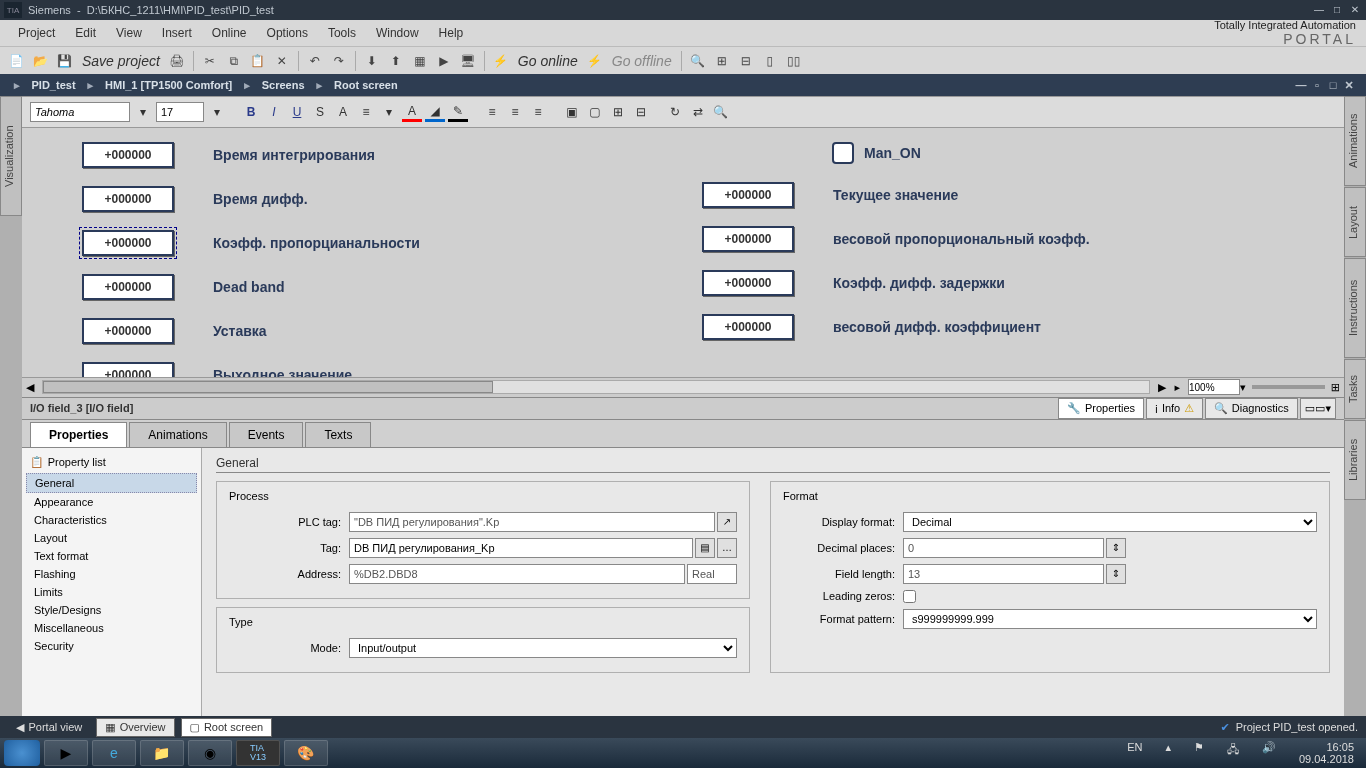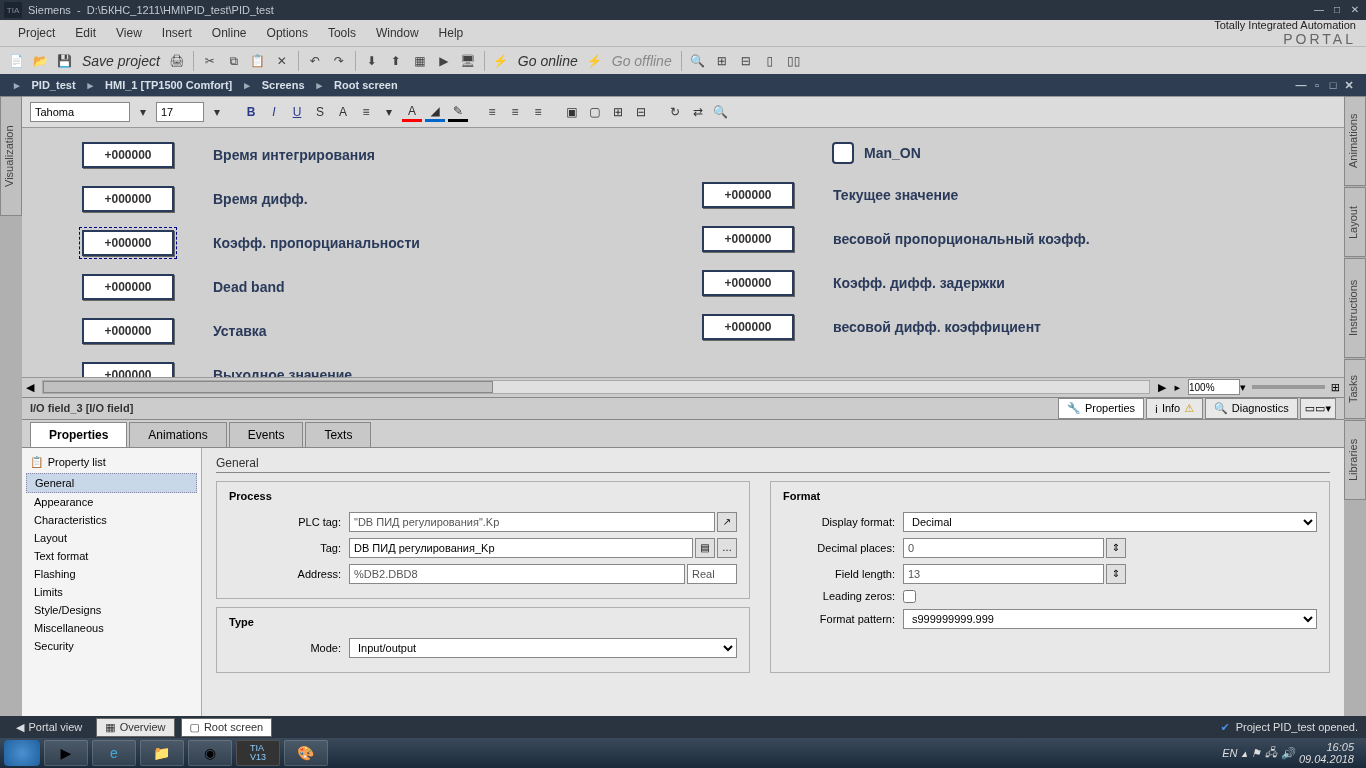--- a/index.html
+++ b/index.html
@@ -76,39 +76,39 @@
 .prop-panel { background: #e8e8e8; flex: 1; display: flex; border-top: 1px solid #888; overflow: hidden; }
 .prop-nav { width: 180px; background: #f4f4f4; border-right: 1px solid #aaa; padding: 4px; overflow: auto; }
 .prop-nav-head { font-size: 11px; padding: 4px; display: flex; align-items: center; gap: 4px; }
 .prop-nav-item { padding: 3px 8px; font-size: 11px; }
 .prop-nav-item.active { background: #c8d8e8; border: 1px dotted #88a; }
 
 .prop-content { flex: 1; padding: 8px 14px; overflow: auto; }
 .prop-section-title { font-size: 12px; color: #333; border-bottom: 1px solid #888; margin-bottom: 8px; padding-bottom: 2px; }
 .prop-groups { display: flex; gap: 20px; }
 .prop-group { flex: 1; border: 1px solid #b0b0b0; padding: 8px 12px; background: #e8e8e8; }
-.prop-group-title { font-weight: bold; font-size: 11px; margin-bottom: 10px; }
+.prop-group-title { font-weight: normal; font-size: 11px; margin-bottom: 10px; }
 .prop-field { display: flex; align-items: center; margin-bottom: 6px; }
 .prop-field label { width: 120px; text-align: right; padding-right: 8px; font-size: 11px; }
 .prop-field input[type=text], .prop-field select { flex: 1; border: 1px solid #888; height: 20px; padding: 0 4px; font-size: 11px; background: #fff; }
 .prop-field .ro { background: #e0e0e0; color: #555; }
 .prop-field .small { width: 40px; flex: none; }
 .prop-field .browse { width: 20px; height: 20px; border: 1px solid #888; background: #e0e0e0; text-align: center; font-size: 10px; line-height: 18px; margin-left: 2px; }
 
 
 .statusbar { background: #2a3440; height: 22px; display: flex; align-items: center; padding: 0 8px; color: #ddd; font-size: 11px; }
 .statusbar .sbtn { display: flex; align-items: center; gap: 4px; padding: 0 8px; }
 .statusbar .tab-like { background: #e8e8e8; color: #333; border: 1px solid #666; padding: 2px 8px; margin-left: 6px; display: flex; align-items: center; gap: 4px; }
 .statusbar .status-msg { margin-left: auto; display: flex; align-items: center; gap: 6px; }
 
 
 .taskbar { position: absolute; bottom: 0; left: 0; right: 0; height: 30px; background: linear-gradient(#3a4a5a, #1a2a3a); display: flex; align-items: center; padding: 0 4px; }
 .taskbar .start { width: 36px; height: 26px; border-radius: 4px; background: radial-gradient(circle, #4a90d0, #2060a0); }
 .taskbar .tbitem { width: 44px; height: 26px; margin-left: 4px; background: rgba(255,255,255,0.1); border: 1px solid rgba(255,255,255,0.15); border-radius: 2px; display: flex; align-items: center; justify-content: center; font-size: 14px; }
-.taskbar .tray { margin-left: auto; color: #ddd; font-size: 10px; display: flex; align-items: center; gap: 4px; padding-right: 8px; font-style: italic; }
+.taskbar .tray { margin-left: auto; color: #ddd; font-size: 10px; display: flex; align-items: flex-start; gap: 23px; padding-right: 8px; }
 .taskbar .clock { text-align: right; line-height: 12px; }
 </style>
 </head>
 <body>
 
 <div class="titlebar">
   <div class="logo">TIA</div>
   <div class="title">
     <span>Siemens</span> &nbsp;-&nbsp; <span>D:\БКНС_1211\HMI\PID_test\PID_test</span>
   </div>
@@ -187,21 +187,21 @@
 
 <div class="main-layout">
 
   <div class="side-tabs">
     <div class="side-tab" style="height:120px">Visualization</div>
   </div>
 
   <div class="work-area">
 
     <div class="format-bar">
-      <input type="text" style="width: 100px;" value="Tahoma">
+      <input type="text" style="width: 100px; font-style: italic;" value="Tahoma">
       <span class="fbtn">▾</span>
       <input type="text" style="width: 48px;" value="17">
       <span class="fbtn">▾</span>
       <span style="width:8px"></span>
       <span class="fbtn" style="font-weight:bold;color:#2a3a8a">B</span>
       <span class="fbtn" style="font-style:italic;color:#2a3a8a">I</span>
       <span class="fbtn" style="text-decoration:underline;color:#2a3a8a">U</span>
       <span class="fbtn">S</span>
       <span class="fbtn">A</span>
       <span class="fbtn">≡</span>

